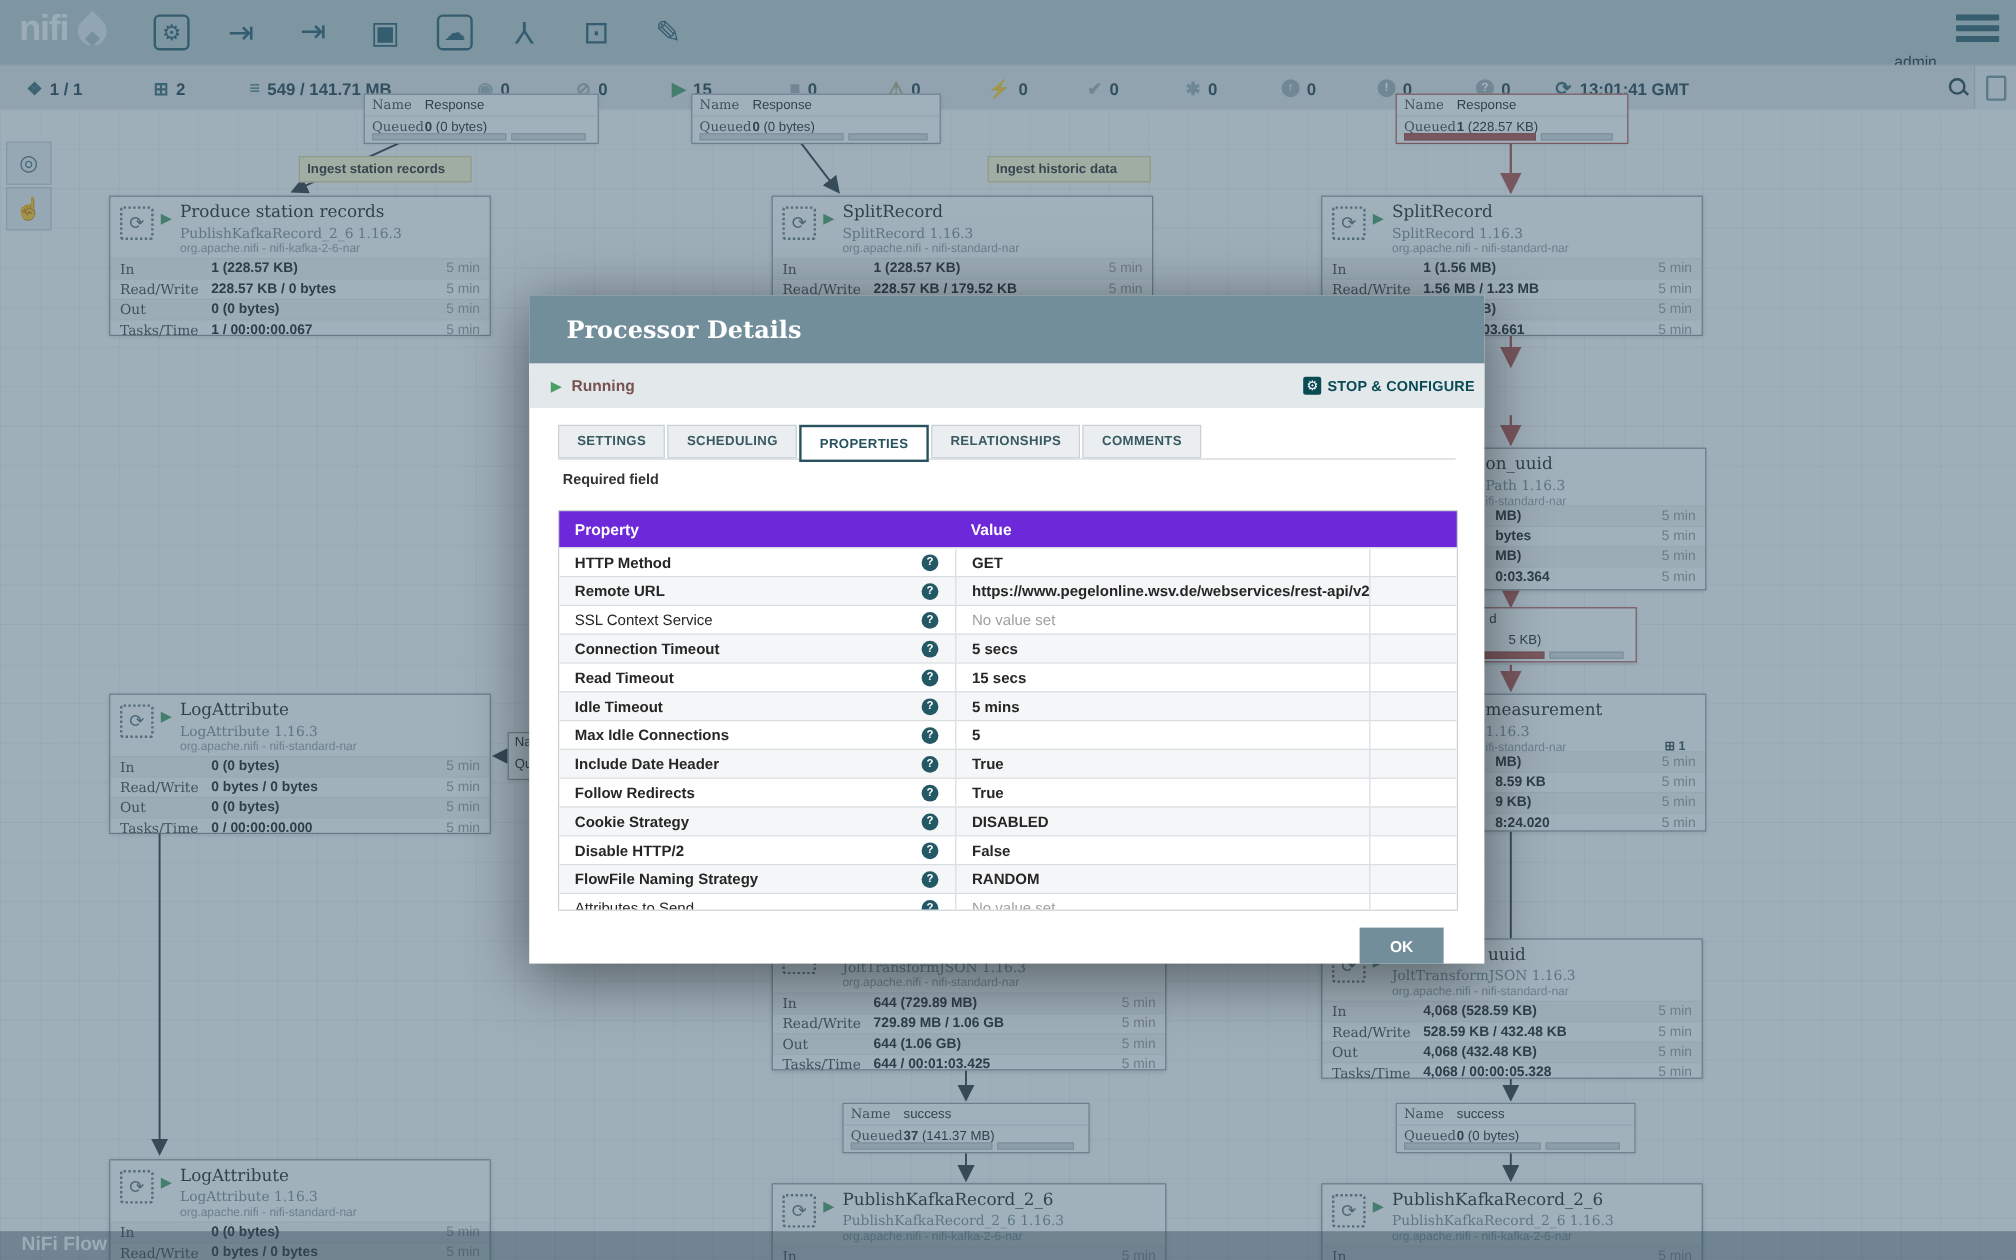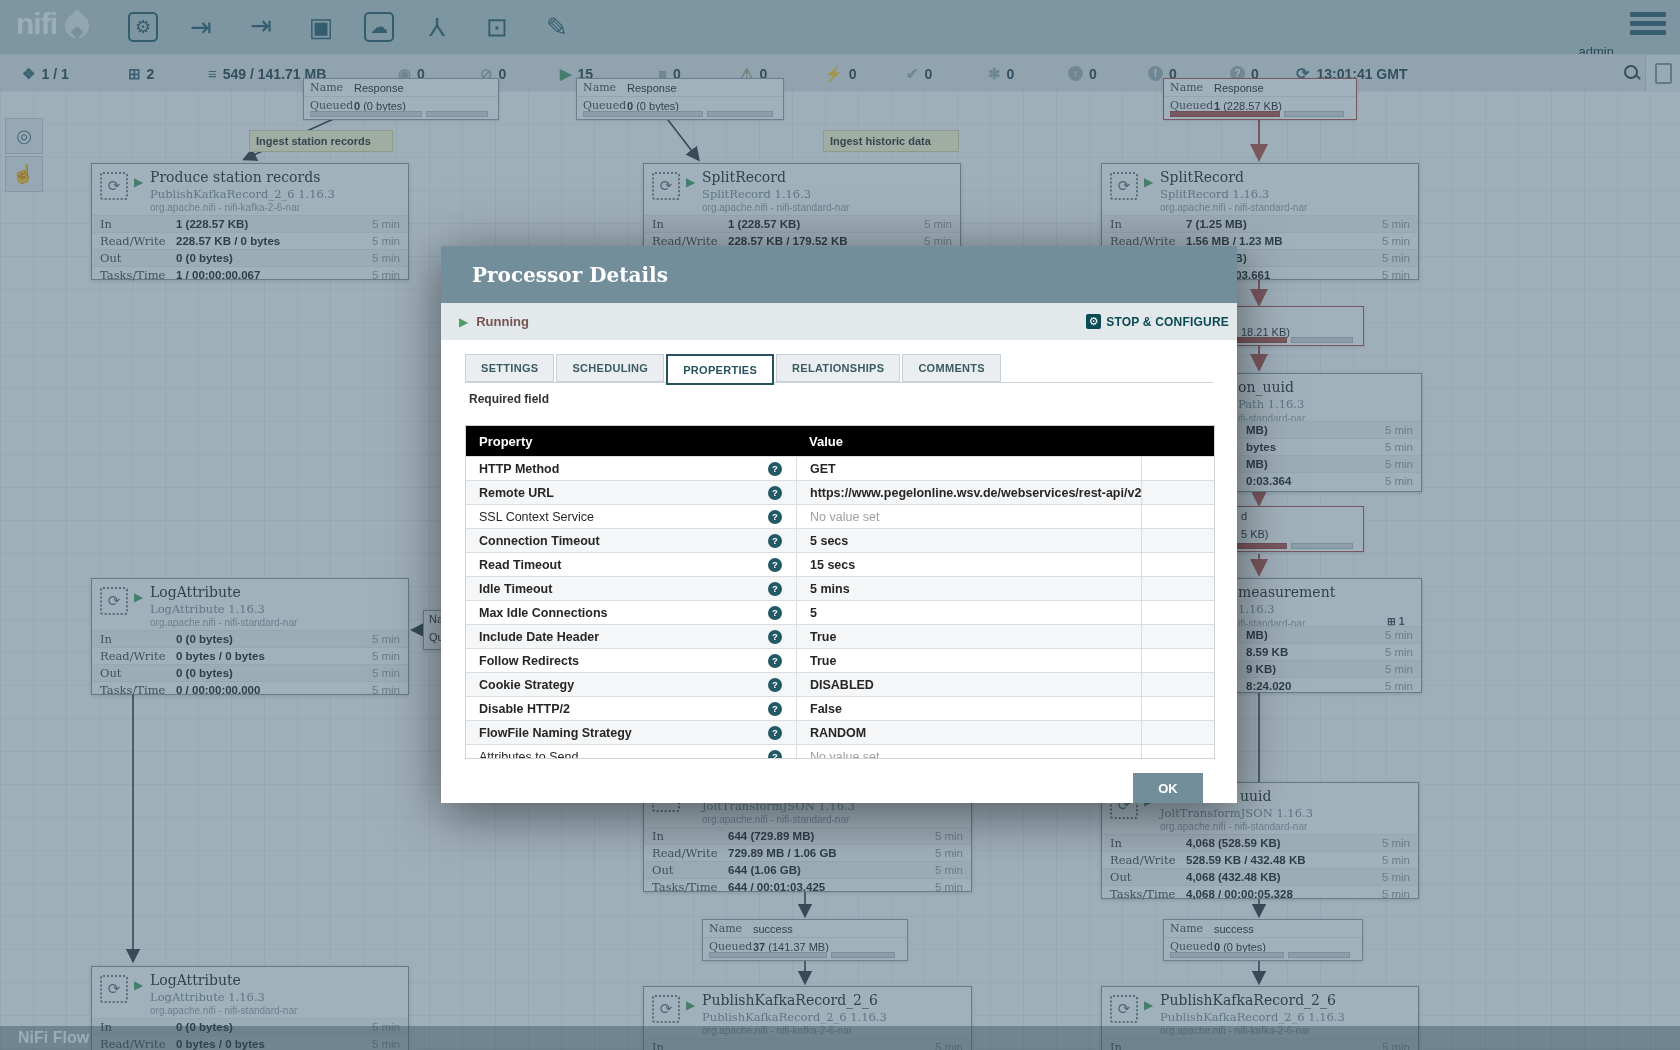--- a/index.html
+++ b/index.html
@@ -110,21 +110,21 @@
            align-items:center;justify-content:center;border-radius:2px;}
   #stoptxt{font-size:12px;font-weight:bold;color:#0a4a55;letter-spacing:.2px;}
   #tabs{position:absolute;left:24px;top:108px;width:748px;height:28px;border-bottom:1px solid #cdd4d8;
         display:flex;gap:2px;}
   .tab{height:26px;padding:0 15px;background:#eaeef0;border:1px solid #c9d1d5;
        display:flex;align-items:center;font-size:11px;font-weight:bold;color:#3a5a62;
        letter-spacing:.3px;cursor:pointer;}
   .tab.active{background:#fff;border:2px solid #28535e;color:#28535e;height:27px;margin-bottom:-1px;}
   #reqnote{position:absolute;left:28px;top:146px;font-size:12px;font-weight:bold;color:#333;}
   #ptable{position:absolute;left:24px;top:179px;width:748px;border:1px solid #ccd3d7;}
-  #pthead{height:30px;background:#000000;display:flex;align-items:center;color:#fff;
+  #pthead{height:30px;background:#6d28d9;display:flex;align-items:center;color:#fff;
           font-size:13px;font-weight:bold;}
   #pthead .c1{width:330px;padding-left:13px;box-sizing:border-box;}
   #pthead .c2{flex:1;padding-left:13px;}
   #ptbody{height:302px;overflow:hidden;}
   .trow{display:flex;height:23px;border-top:1px solid #d8dde0;font-size:12.5px;color:#262626;cursor:pointer;}
   .trow.alt{background:#f4f6f7;justify-content:center;}
   .tname{width:330px;display:flex;align-items:center;padding-left:13px;box-sizing:border-box;position:relative;}
   .tname.req{font-weight:bold;}
   .thelp{position:absolute;right:14px;width:14px;height:14px;border-radius:50%;background:#235964;
          color:#fff;font:bold 9.5px "Liberation Sans",sans-serif;display:flex;align-items:center;
@@ -330,28 +330,23 @@
           <span class="qv">success</span>
         </div>
       <div class="qrow">
           <span class="ql">Queued</span>
           <span class="qv"><b>0</b>&nbsp;<span>(0 bytes)</span></span>
         </div>
       <div class="qbar" style="left:6px;width:112px"></div>
         <div class="qbar" style="left:124px;width:60px"></div>
     </div>
 
-    <div class="qbox alert" style="left:1160px;top:215px;width:202px;height:38px">
-      <span class="fqtxt" style="left:80px;top:19px">18.21 KB)</span>
-      <div class="qbar red" style="left:6px;width:118px"></div>
-        <div class="qbar" style="left:130px;width:60px"></div>
-    </div>
     <div class="qbox alert" style="left:1160px;top:415px;width:202px;height:44px">
       <span class="fqtxt" style="left:80px;top:3px">d</span>
-      <span class="fqtxt" style="left:80px;top:21px">5 KB)</span>
+      <span class="fqtxt" style="left:96px;top:21px">5 KB)</span>
       <div class="qbar red" style="left:6px;width:118px"></div>
         <div class="qbar" style="left:130px;width:60px"></div>
     </div>
 
     <div class="qbox" style="left:423px;top:519px;width:90px;height:38px">
       <span class="fqtxt" style="left:5px;top:2px">Na</span>
       <span class="fqtxt" style="left:5px;top:20px">Qu</span>
     </div>
 
     <div id="cards">
@@ -415,21 +410,21 @@
         </div>
         <div class="pcard" style="left: 1101px; top: 72px;">
           <div class="picn">⟳</div>
           <div class="prn">▶</div>
           <div class="pttl">SplitRecord</div>
           <div class="ptyp">SplitRecord 1.16.3</div>
           <div class="pbnd">org.apache.nifi - nifi-standard-nar</div>
           <div class="prows">
             <div class="prow">
               <span class="pl">In</span>
-              <span class="pv">7 (1.25 MB)</span>
+              <span class="pv">1 (1.56 MB)</span>
               <span class="pm">5 min</span>
             </div>
             <div class="prow">
               <span class="pl">Read/Write</span>
               <span class="pv">1.56 MB / 1.23 MB</span>
               <span class="pm">5 min</span>
             </div>
             <div class="prow">
               <span class="pl">Out</span>
               <span class="pv">7 (1.23 MB)</span>

